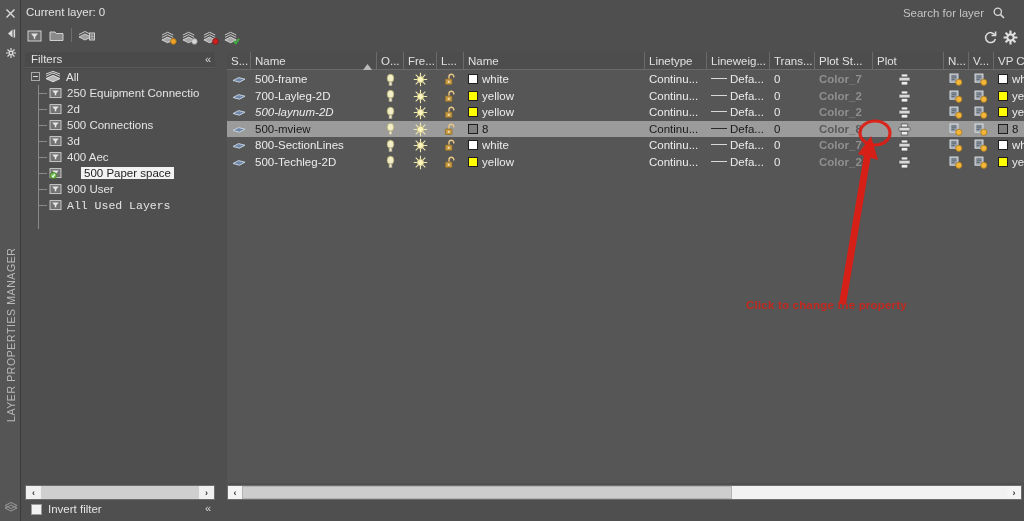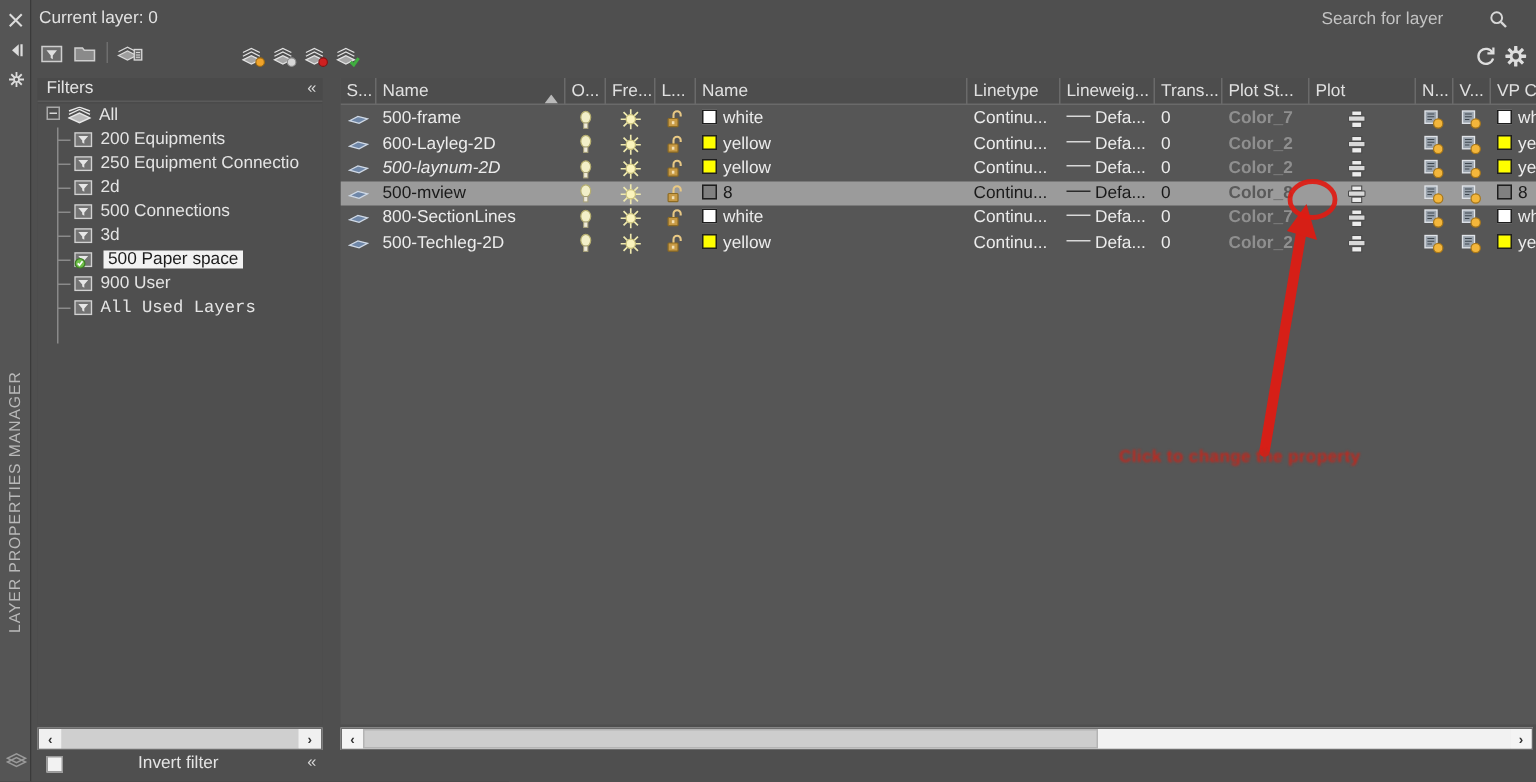--- a/index.html
+++ b/index.html
@@ -37,21 +37,21 @@
   .panel{ position:absolute; left:21px; top:0; right:0; bottom:0; background:#4f4f4f; }
 
   
   .hdr{ position:relative; height:25px; }
   .cur-layer{ position:absolute; left:5px; top:6px; color:#e2e2e2; font-size:11.5px; }
   .search-wrap{
     position:absolute; right:18px; top:5px; width:125px; height:16px;
   }
   .search-input{
     width:100%; height:16px; background:transparent; border:none; outline:none;
-    color:#c9c9c9; font-size:11.5px; font-family:inherit; text-align:left;
+    color:#c9c9c9; font-size:11.5px; font-family:inherit; text-align:center;
   }
   .search-input::placeholder{ color:#c3c3c3; opacity:1; }
   .search-ico{ position:absolute; right:0px; top:1px; width:14px; height:14px; }
 
   
   .toolbar{ position:relative; height:22px; }
   .tb{ position:absolute; top:1px; width:20px; height:19px; display:flex; align-items:center; justify-content:center; }
   .tsep{ position:absolute; top:3px; width:1px; height:14px; background:#6e6e6e; }
   .tr{ position:absolute; top:5px; width:16px; height:16px; display:flex; align-items:center; justify-content:center; }
 
@@ -77,21 +77,21 @@
   .filters-scroll{
     position:absolute; left:4px; bottom:21px; width:190px; height:15px;
     background:#cfcfcf; border:1px solid #6d6d6d;
     display:flex; align-items:center;
   }
   .fsb-arrow{ width:15px; height:13px; background:#f0f0f0; display:flex; align-items:center; justify-content:center;
     color:#333; font-size:9px; font-weight:bold; }
   .fsb-track{ flex:1; height:13px; background:#cfcfcf; }
   .invert{
     position:absolute; left:4px; bottom:4px; width:190px; height:16px;
-    display:flex; align-items:center;gap:44px;
+    display:flex; align-items:center;
   }
   .cbx{ width:11px; height:11px; background:#f2f2f2; border:1px solid #9a9a9a; margin-left:6px; }
   .invert .lbl{ margin-left:6px; font-size:11.5px; color:#e4e4e4; }
   .invert .cc{ position:absolute; right:4px; top:1px; font-size:11px; color:#d9d9d9; }
 
   
   .grid{
     position:absolute; left:206px; top:52px; right:0; bottom:38px;
     background:#565656; overflow:hidden;
   }
@@ -281,63 +281,63 @@
             <span class="tlabel">All</span>
           </div>
           <div class="tnode" style="padding-left: 24px;">
             <span class="tw" style="position:absolute;left:13px;top:8px;width:9px;height:1px;background:#8a8a8a;"></span>
             <span class="tw" style="margin-right:5px;display:inline-flex;align-items:center;">
               <svg width="13" height="12" viewBox="0 0 13 12">
                 <rect x="1" y="1.6" width="11" height="9" fill="#737373" stroke="#d2d2d2" stroke-width=".9"></rect>
                 <path d="M3.2 3.6 L9.8 3.6 L7.2 6.6 L7.2 8.8 L5.8 8 L5.8 6.6 Z" fill="#e6e6e6"></path>
               </svg>
             </span>
-            <span class="tlabel">200 Equipments</span>
+            <span class="tlabel">250 Equipment Connectio</span>
           </div>
           <div class="tnode" style="padding-left: 24px;">
             <span class="tw" style="position:absolute;left:13px;top:8px;width:9px;height:1px;background:#8a8a8a;"></span>
             <span class="tw" style="margin-right:5px;display:inline-flex;align-items:center;">
               <svg width="13" height="12" viewBox="0 0 13 12">
                 <rect x="1" y="1.6" width="11" height="9" fill="#737373" stroke="#d2d2d2" stroke-width=".9"></rect>
                 <path d="M3.2 3.6 L9.8 3.6 L7.2 6.6 L7.2 8.8 L5.8 8 L5.8 6.6 Z" fill="#e6e6e6"></path>
               </svg>
             </span>
-            <span class="tlabel">250 Equipment Connectio</span>
+            <span class="tlabel">2d</span>
           </div>
           <div class="tnode" style="padding-left: 24px;">
             <span class="tw" style="position:absolute;left:13px;top:8px;width:9px;height:1px;background:#8a8a8a;"></span>
             <span class="tw" style="margin-right:5px;display:inline-flex;align-items:center;">
               <svg width="13" height="12" viewBox="0 0 13 12">
                 <rect x="1" y="1.6" width="11" height="9" fill="#737373" stroke="#d2d2d2" stroke-width=".9"></rect>
                 <path d="M3.2 3.6 L9.8 3.6 L7.2 6.6 L7.2 8.8 L5.8 8 L5.8 6.6 Z" fill="#e6e6e6"></path>
               </svg>
             </span>
-            <span class="tlabel">2d</span>
+            <span class="tlabel">500 Connections</span>
           </div>
           <div class="tnode" style="padding-left: 24px;">
             <span class="tw" style="position:absolute;left:13px;top:8px;width:9px;height:1px;background:#8a8a8a;"></span>
             <span class="tw" style="margin-right:5px;display:inline-flex;align-items:center;">
               <svg width="13" height="12" viewBox="0 0 13 12">
                 <rect x="1" y="1.6" width="11" height="9" fill="#737373" stroke="#d2d2d2" stroke-width=".9"></rect>
                 <path d="M3.2 3.6 L9.8 3.6 L7.2 6.6 L7.2 8.8 L5.8 8 L5.8 6.6 Z" fill="#e6e6e6"></path>
               </svg>
             </span>
-            <span class="tlabel">500 Connections</span>
+            <span class="tlabel">3d</span>
           </div>
           <div class="tnode" style="padding-left: 24px;">
             <span class="tw" style="position:absolute;left:13px;top:8px;width:9px;height:1px;background:#8a8a8a;"></span>
             <span class="tw" style="margin-right:5px;display:inline-flex;align-items:center;">
               <svg width="13" height="12" viewBox="0 0 13 12">
                 <rect x="1" y="1.6" width="11" height="9" fill="#737373" stroke="#d2d2d2" stroke-width=".9"></rect>
                 <path d="M3.2 3.6 L9.8 3.6 L7.2 6.6 L7.2 8.8 L5.8 8 L5.8 6.6 Z" fill="#e6e6e6"></path>
               </svg>
             </span>
-            <span class="tlabel">3d</span>
-          </div>
-          <div class="tnode sel" style="padding-left: 24px;">
+            <span class="tlabel">400 Aec</span>
+          </div>
+          <div class="tnode sel" style="padding-left: 24px; gap: 12px;">
             <span class="tw" style="position:absolute;left:13px;top:8px;width:9px;height:1px;background:#8a8a8a;"></span>
             <span class="tw" style="margin-right:5px;display:inline-flex;align-items:center;">
               <svg width="15" height="12" viewBox="0 0 15 12">
                 <rect x="1" y="1.6" width="11" height="9" fill="#737373" stroke="#d2d2d2" stroke-width=".9"></rect>
                 <path d="M3.2 3.6 L9.8 3.6 L7.2 6.6 L7.2 8.8 L5.8 8 L5.8 6.6 Z" fill="#e6e6e6"></path>
                 <circle cx="4.4" cy="8.6" r="3.2" fill="#6fbf4a" stroke="#3d7b26" stroke-width=".8"></circle>
                 <path d="M2.8 8.6 L4.0 9.8 L6.0 7.2" fill="none" stroke="#ffffff" stroke-width="1.1"></path>
               </svg>
             </span>
             <span class="tlabel">500 Paper space</span>
@@ -453,21 +453,21 @@
               </svg>
             </div>
             <div class="cell" style="left: 767px; width: 100px;"><span class="swatch" style="background:#ffffff"></span><span>white</span></div>
           </div>
           <div class="row">
             <div class="ico" style="left: 4px;">
               <svg width="14" height="11" viewBox="0 0 14 11">
                 <path d="M1 6.5 L6.6 3.6 L13 5.2 L7.4 8.2 Z" fill="#6f87a8" stroke="#cfd9e6" stroke-width=".9"></path>
               </svg>
             </div>
-            <div class="cell" style="left: 24px; width: 126px;">600-Layleg-2D</div>
+            <div class="cell" style="left: 24px; width: 126px;">700-Layleg-2D</div>
             <div class="ico" style="left: 156px;">
               <svg width="13" height="14" viewBox="0 0 13 14">
                 <ellipse cx="6.5" cy="5.2" rx="3.3" ry="4" fill="#f2efc8" stroke="#b5ae70" stroke-width=".8"></ellipse>
                 <rect x="5.1" y="9" width="2.8" height="3.6" fill="#efead9" stroke="#a7a07a" stroke-width=".7"></rect>
               </svg>
             </div>
             <div class="ico" style="left: 186px;">
               <svg width="15" height="15" viewBox="0 0 15 15">
                 <g stroke="#efe9ae" stroke-width="1.1">
                   <path d="M7.5 .8 L7.5 14.2 M.8 7.5 L14.2 7.5 M2.7 2.7 L12.3 12.3 M12.3 2.7 L2.7 12.3"></path>

